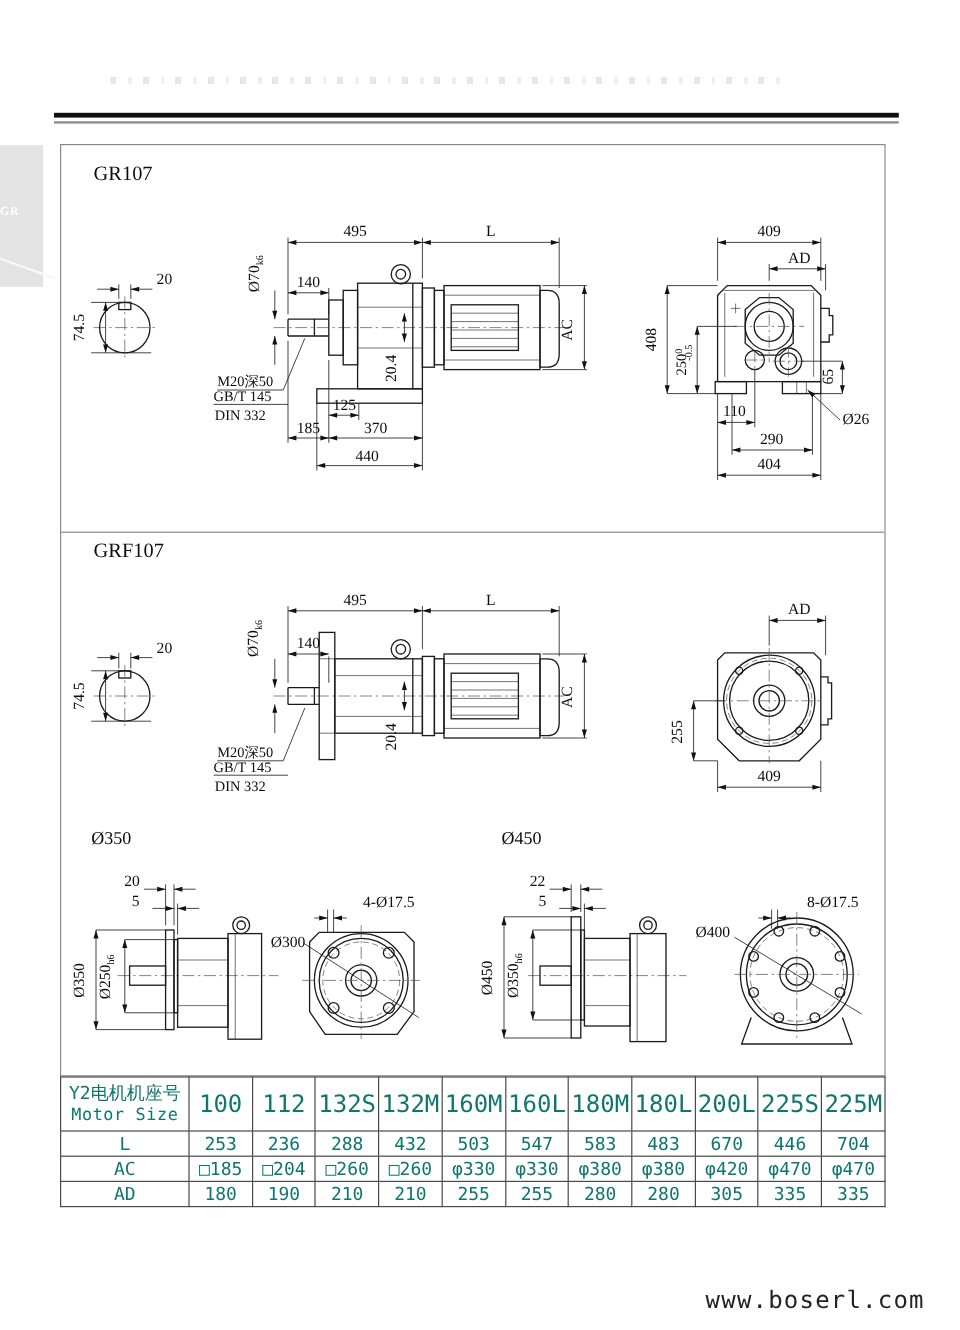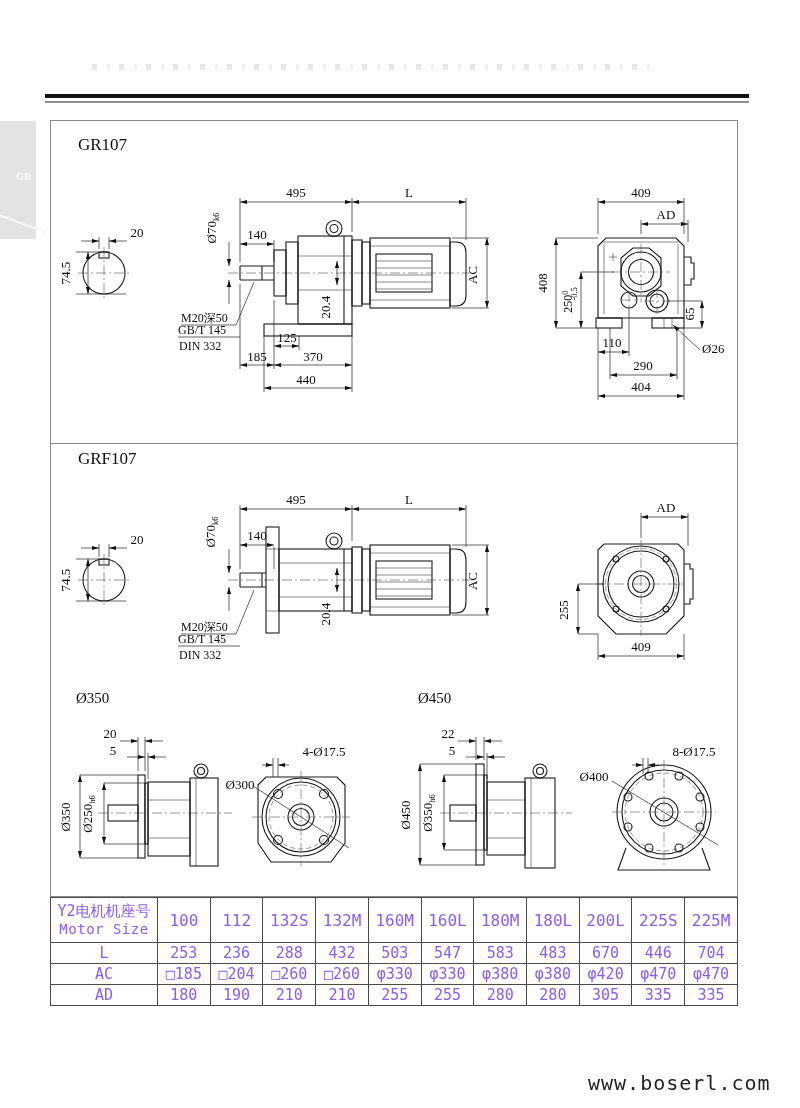--- a/index.html
+++ b/index.html
@@ -5,41 +5,41 @@
   html,body{margin:0;padding:0;background:#fff;}
   .page{position:relative;width:800px;height:1108px;background:#fff;overflow:hidden;
         font-family:"Liberation Serif","DejaVu Serif",serif;}
   
   .smudges{position:absolute;left:92px;top:64px;width:560px;height:6px;opacity:.5;
     background:repeating-linear-gradient(90deg,#cfcfcf 0 5px,transparent 5px 15px,#e0e0e0 15px 18px,transparent 18px 27px);}
   .rule-thick{position:absolute;left:45px;top:94px;width:704px;height:4px;background:#101010;}
   .rule-thin{position:absolute;left:45px;top:101px;width:704px;height:1.5px;background:#8f8f8f;}
   
   .side-tab{position:absolute;left:0;top:121px;width:36px;height:118px;background:#e3e3e3;}
-  .side-tab span{position:absolute;right:4px;top:50px;color:#ffffff;font-family:Liberation Serif, serif;
+  .side-tab span{position:absolute;right:20px;top:50px;color:#ffffff;font-family:Liberation Serif, serif;
     font-size:10px;font-weight:bold;letter-spacing:.5px;}
   .side-tab:after{content:"";position:absolute;left:-6px;bottom:16px;width:54px;height:1.5px;background:#f7f7f7;transform:rotate(20deg);}
   
   .main-box{position:absolute;left:50px;top:120px;width:686px;height:775px;border:1px solid #8a8a8a;}
   .sec-divider{position:absolute;left:0;right:0;top:322px;border-top:1px solid #8a8a8a;}
   svg.draw{position:absolute;left:50px;top:120px;width:688px;height:777px;}
   
   .ln{fill:none;stroke:#1b1b1b;stroke-width:1.1;stroke-linejoin:miter;}
   .lt{fill:none;stroke:#2a2a2a;stroke-width:0.55;}
   .dm{fill:none;stroke:#222;stroke-width:0.7;}
   .cl{fill:none;stroke:#555;stroke-width:0.6;stroke-dasharray:10 3 2 3;}
   .bc{fill:none;stroke:#555;stroke-width:0.6;stroke-dasharray:5 3;}
   svg text{font-family:"Liberation Serif","DejaVu Serif",serif;fill:#0d0d0d;}
   .d13{font-size:13px;} .d12{font-size:12px;} .sub{font-size:8.5px;}
   .ttl{font-size:17px;} .ttl2{font-size:15px;}
   
   #motor-table{position:absolute;left:50px;top:897px;width:688px;border-collapse:collapse;table-layout:fixed;
     font-family:"DejaVu Sans Mono",monospace;}
-  #motor-table th,#motor-table td{border:1px solid #4a4a4a;text-align:center;padding:0;font-weight:normal;color:#8b5cf6;}
-  #motor-table thead th{height:44px;font-size:16px;}
+  #motor-table th,#motor-table td{border:1px solid #4a4a4a;text-align:center;padding:0;font-weight:normal;color:#0f766e;}
+  #motor-table thead th{height:44px;font-size:20px;}
   #motor-table th.lbl{width:106px;font-size:15px;line-height:1.25;}
   #motor-table th.lbl .en{font-size:14px;letter-spacing:.5px;text-align:center;}
   #motor-table tbody tr{height:21px;}
   #motor-table tbody th{font-size:15px;}
   #motor-table tbody td{font-size:15px;}
   .site{position:absolute;left:588px;top:1071px;font-family:"DejaVu Sans Mono",monospace;
     font-size:20px;letter-spacing:1px;color:#222;}
 </style>
 </head>
 <body>

